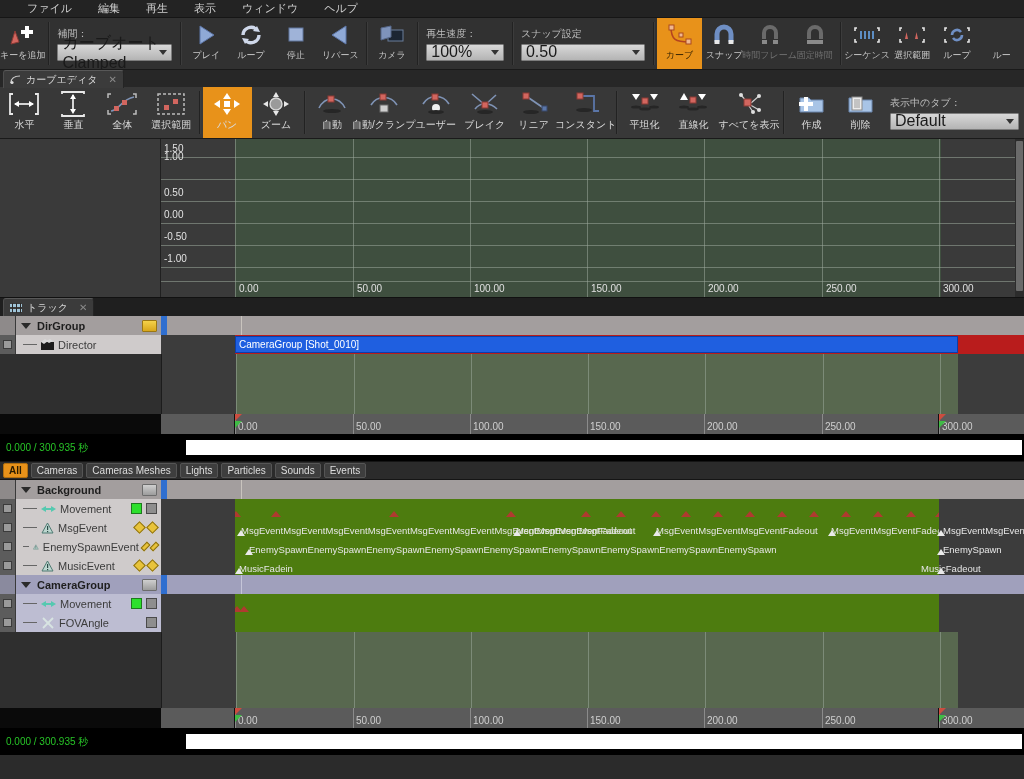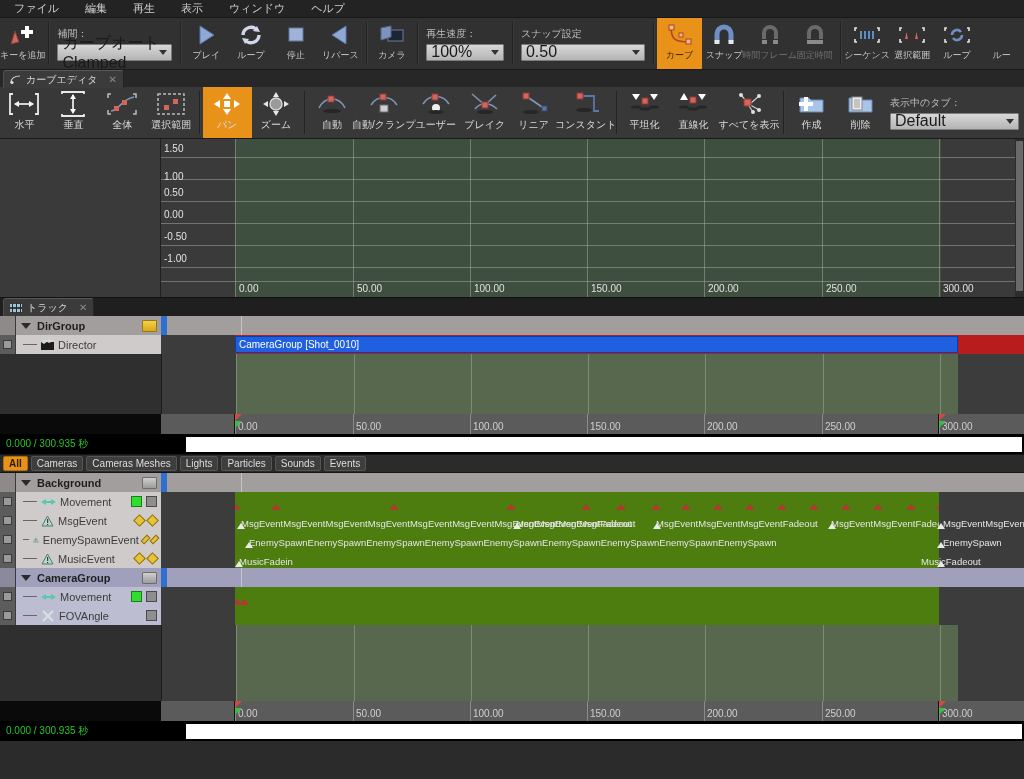--- a/index.html
+++ b/index.html
@@ -3,21 +3,21 @@
 <meta charset="utf-8">
 <style>
   html,body{margin:0;padding:0;background:#1d1d1d;}
   body{width:1024px;height:779px;overflow:hidden;
        font-family:"Liberation Sans","DejaVu Sans",sans-serif;font-size:11px;color:#d8d8d8;
        -webkit-font-smoothing:none;}
   .app{position:relative;width:1024px;height:779px;background:#2b2b2b;}
 
   
   .menubar{height:17px;background:#232323;display:flex;align-items:center;
-           padding-left:1px;border-bottom:1px solid #161616;}
+           padding-left:14px;border-bottom:1px solid #161616;}
   .menubar .mi{font-size:11px;color:#cfcfcf;padding:0 13px;line-height:17px;}
 
   
   .toolbar{height:51px;background:#313131;display:flex;align-items:stretch;
            border-bottom:1px solid #1a1a1a;position:relative;overflow:hidden;}
   .tbsep{width:1px;background:#222;margin:4px 3px;box-shadow:1px 0 0 #3c3c3c;}
   .tbbtn{width:46px;display:flex;flex-direction:column;align-items:center;justify-content:flex-start;
          padding-top:3px;box-sizing:border-box;cursor:default;}
   .tbbtn .lbl{font-size:9px;color:#c9c9c9;margin-top:1px;white-space:nowrap;}
   .tbbtn.dim .lbl{color:#6f6f6f;}
@@ -96,21 +96,21 @@
 
   .timebar{height:20px;background:#5b5b5b;position:relative;overflow:hidden;}
   .timebar .tick{position:absolute;top:0;bottom:0;width:1px;background:#8b8b8b;}
   .timebar .tlbl{position:absolute;bottom:2px;font-size:10px;color:#cfcfcf;}
   .marker{position:absolute;top:0;width:1px;height:100%;background:#111;}
   .mk-red{position:absolute;top:0;width:0;height:0;border-top:7px solid #cc4d3f;
           border-right:7px solid transparent;}
   .mk-grn{position:absolute;top:7px;width:0;height:0;border-top:7px solid #3fbb45;
           border-right:7px solid transparent;}
 
-  .statusbar{height:20px;background:#000;display:flex;align-items:center;gap:20px;}
+  .statusbar{height:27px;background:#000;display:flex;align-items:center;gap:20px;}
   .statusbar .st{font-size:10px;color:#27c427;padding-left:6px;}
   .whitebar{flex:1;height:15px;background:#fff;margin:1px 2px 1px 0;}
 
   .filterbar{height:17px;background:#2b2b2b;display:flex;align-items:center;gap:3px;
              padding-left:3px;border-top:1px solid #151515;border-bottom:1px solid #151515;}
   .fbt{font-size:10px;color:#ddd;background:#3e3e3e;border:1px solid #555;border-radius:2px;
        padding:1px 5px;line-height:11px;}
   .fbt.on{background:#e8921a;color:#2a1c00;border-color:#b06e10;font-weight:bold;}
 
   .scrollv{position:absolute;right:0;top:0;width:9px;bottom:0;background:#2c2c2c;}
@@ -619,21 +619,21 @@
       <div class="vline" style="left:74px"></div>
       <div class="vline" style="left:192px"></div>
       <div class="vline" style="left:309px"></div>
       <div class="vline" style="left:426px"></div>
       <div class="vline" style="left:543px"></div>
       <div class="vline" style="left:661px"></div>
       <div class="vline" style="left:778px"></div>
 
       <div class="ylabels">
         <div style="top:4px">1.50</div>
-        <div style="top:32px">1.00</div>
+        <div style="top:12px">1.00</div>
         <div style="top:48px">0.50</div>
         <div style="top:70px">0.00</div>
         <div style="top:92px">-0.50</div>
         <div style="top:114px">-1.00</div>
       </div>
 
       <div class="xlabels">
         <div style="left:78px">0.00</div>
         <div style="left:196px">50.00</div>
         <div style="left:313px">100.00</div>

